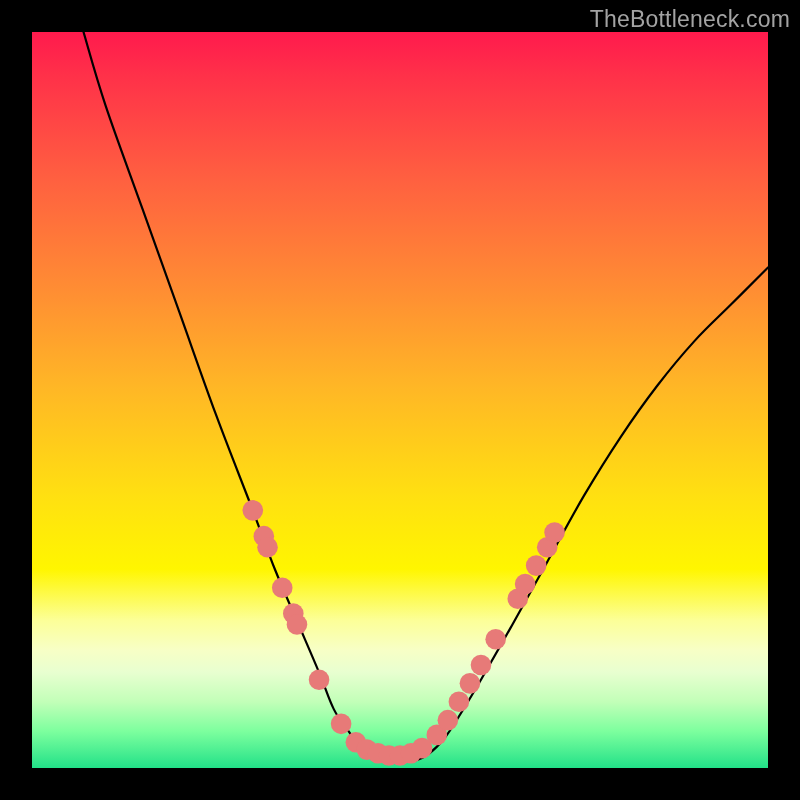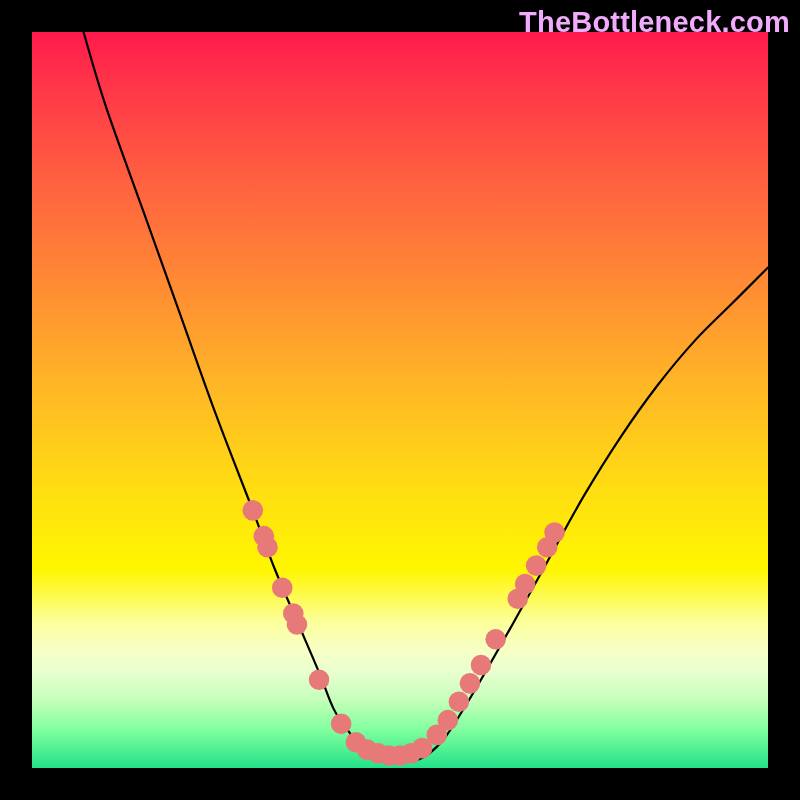--- a/index.html
+++ b/index.html
@@ -47,23 +47,23 @@
       #e8ffd0 87%,
       #c2ffb8 91%,
       #7dff9e 95%,
       #22e188 100%
     );
   }
   .watermark {
     position: absolute;
     top: 6px;
     right: 10px;
-    color: #f0abfc;
-    font-size: 29px;
-    font-weight: 700;
+    color: #a3a3a3;
+    font-size: 23px;
+    font-weight: 400;
     letter-spacing: 0.2px;
     user-select: none;
   }
   svg.curve {
     position: absolute;
     left: 0;
     top: 0;
     width: 100%;
     height: 100%;
   }

